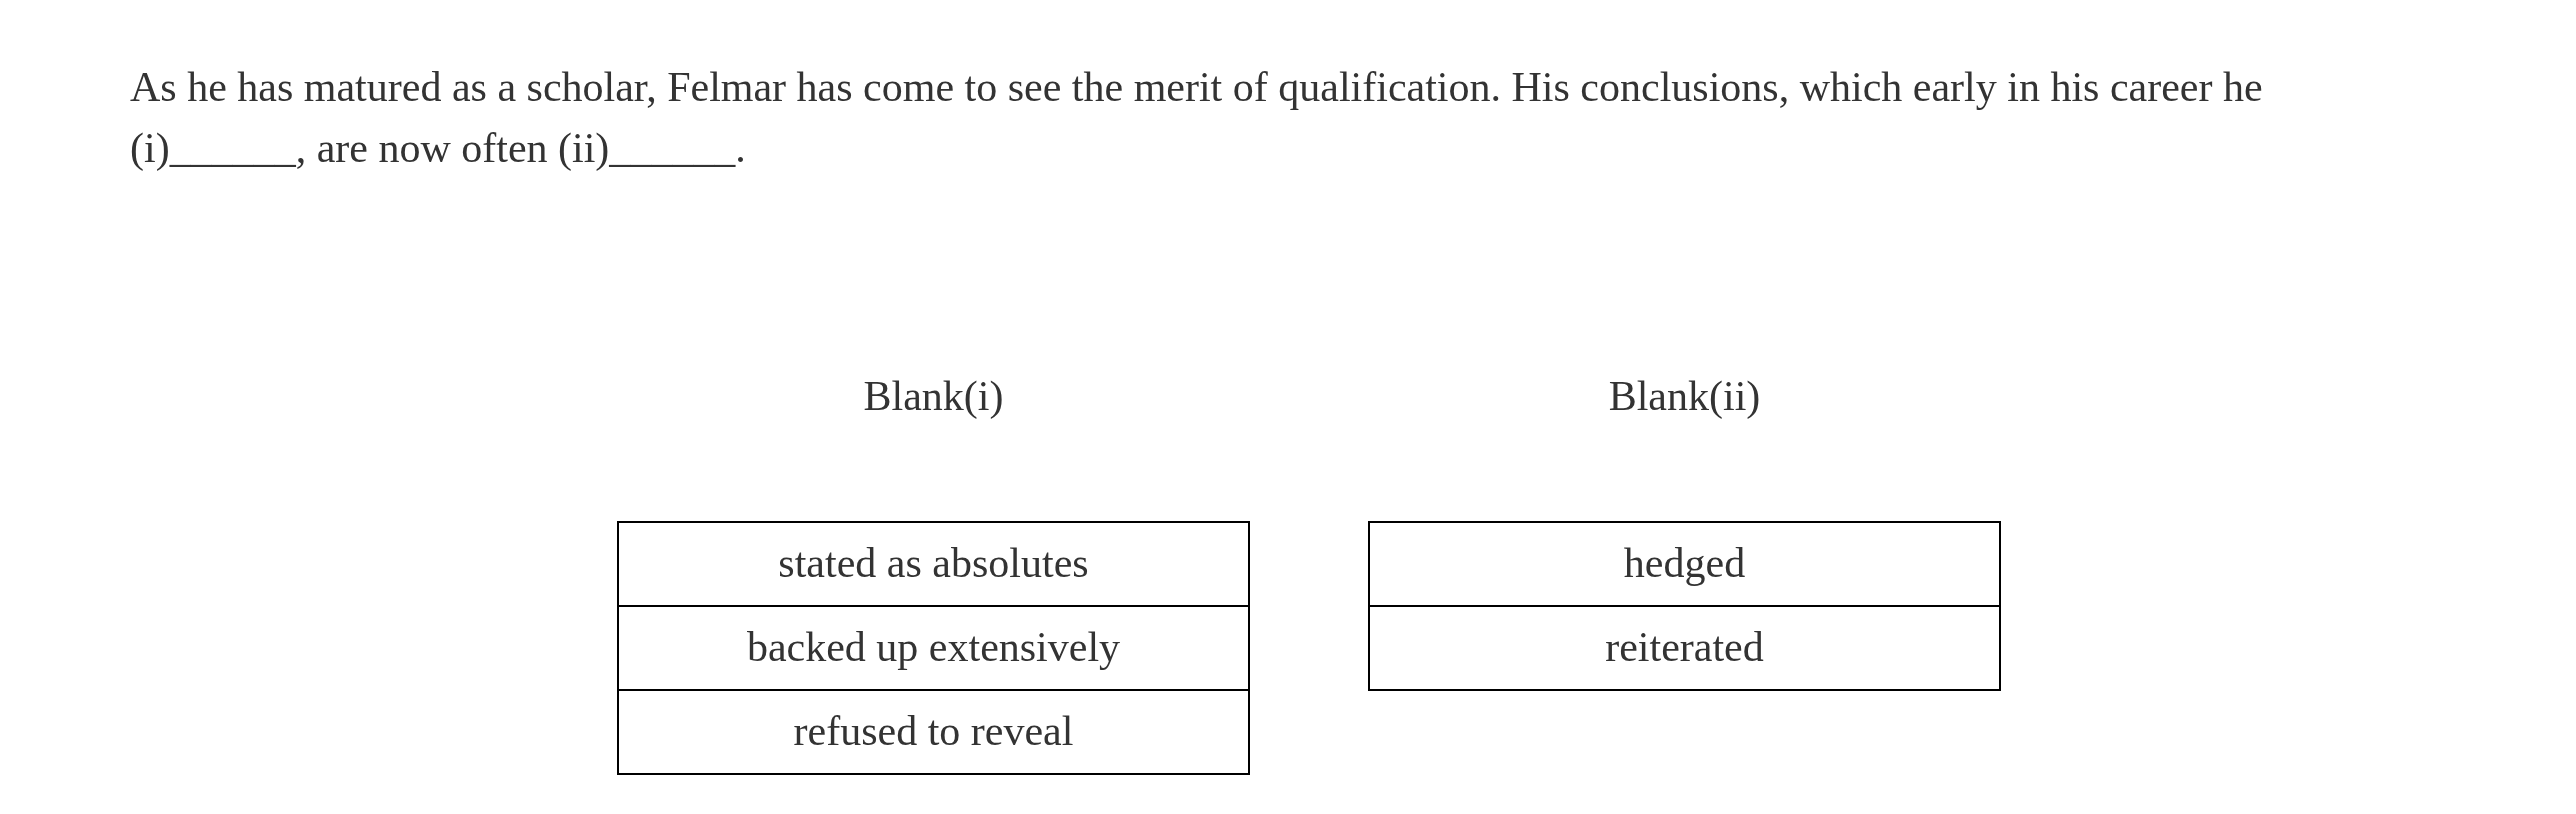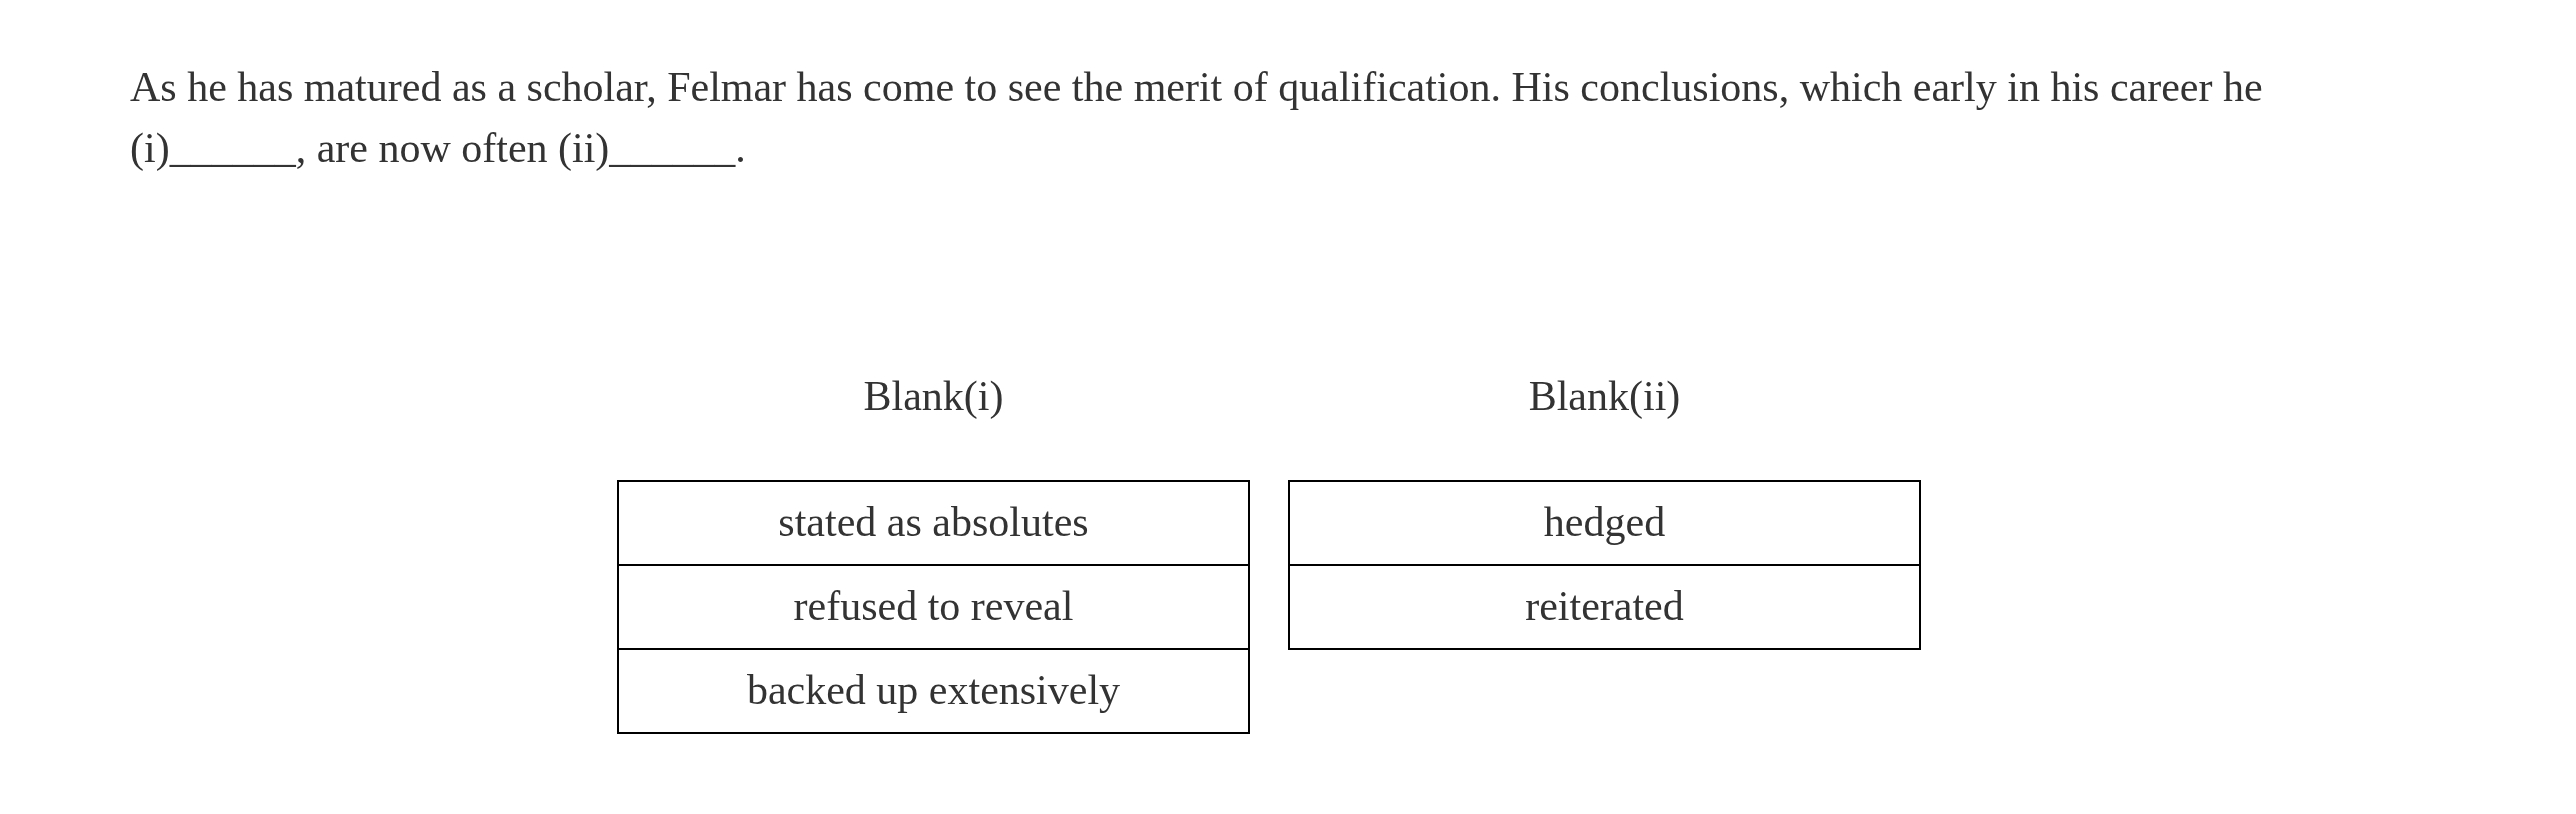--- a/index.html
+++ b/index.html
@@ -22,39 +22,40 @@
       width: 2246px;
       font-size: 42px;
       line-height: 61px;
       margin: 16px;
     }
     .answer-area {
       position: absolute;
       left: 617px;
       top: 366px;
       display: flex;
-      gap: 38px;
+      gap: 118px;
     }
     .blank-column {
       width: 633px;
       display: flex;
       flex-direction: column;
       align-items: center;
     }
     .blank-header {
       font-size: 42px;
       line-height: 61px;
       height: 61px;
       text-align: center;
       margin-bottom: 53px;
     }
     .choice-table {
       width: 633px;
       border: 2.4px solid #000000;
       box-sizing: border-box;
+      margin-top: 41px;
     }
     .choice {
       height: 84px;
       box-sizing: border-box;
       display: flex;
       align-items: center;
       justify-content: center;
       font-size: 42px;
       color: #333333;
       cursor: pointer;
@@ -70,22 +71,22 @@
 <body>
 
 <p class="question">As he has matured as a scholar, Felmar has come to see the merit of qualification. His conclusions, which early in his career he (i)______, are now often (ii)______.</p>
 
 <div class="answer-area">
 
   <div class="blank-column">
     <div class="blank-header">Blank(i)</div>
     <div class="choice-table">
       <div class="choice">stated as absolutes</div>
+      <div class="choice">backed up extensively</div>
       <div class="choice">refused to reveal</div>
-      <div class="choice">backed up extensively</div>
     </div>
   </div>
 
   <div class="blank-column">
     <div class="blank-header">Blank(ii)</div>
     <div class="choice-table">
       <div class="choice">hedged</div>
       <div class="choice">reiterated</div>
     </div>
   </div>

